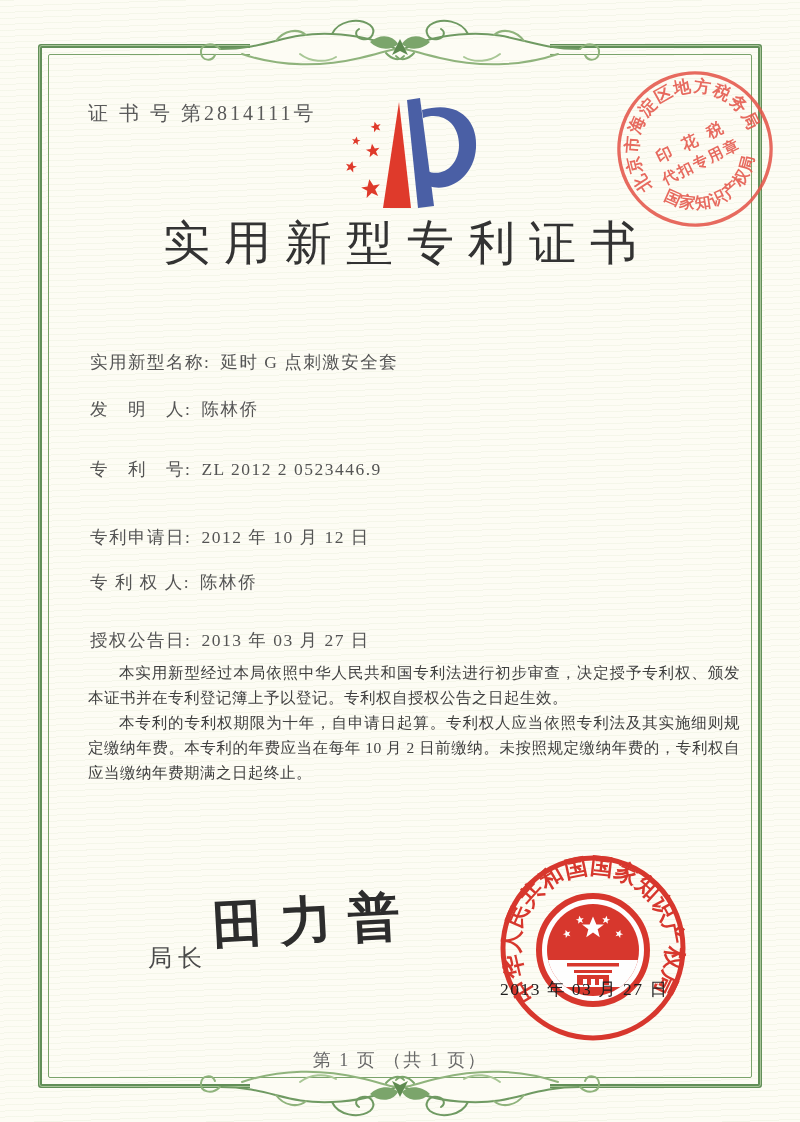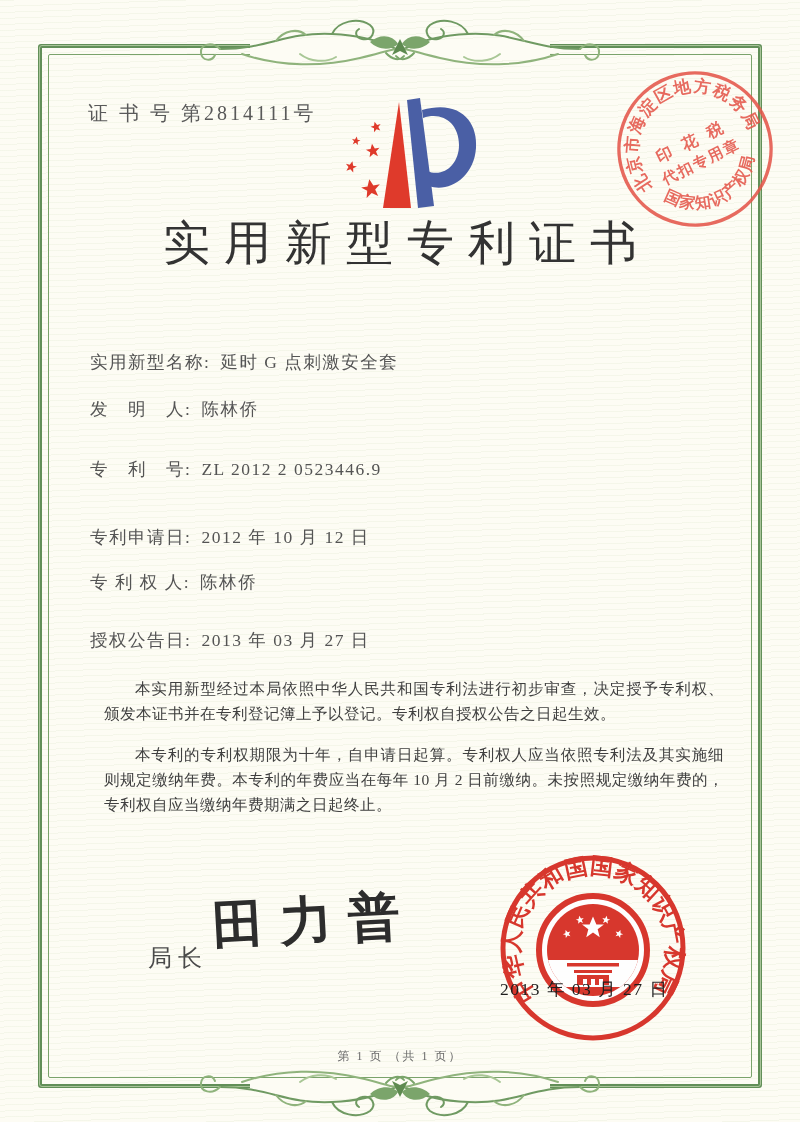--- a/index.html
+++ b/index.html
@@ -22,29 +22,29 @@
   .cert-no{position:absolute; left:88px; top:100px; font-size:20px; letter-spacing:3px; color:#595959;}
   .logo{position:absolute; left:330px; top:94px;}
   .tax-stamp{position:absolute; left:602px; top:56px; opacity:0.88;}
   .title{position:absolute; left:0; top:212px; width:100%; margin:0; text-align:center;
     font-size:47px; font-weight:400; letter-spacing:14px; color:#333; text-indent:14px;}
   .field{position:absolute; left:90px; font-size:17.5px; color:#545454; letter-spacing:1.5px; white-space:nowrap;}
   .field .flabel{margin-right:10px;}
   .f0{top:350px;text-align:center;} .f1{top:397px;} .f2{top:457px;} .f3{top:525px;} .f4{top:570px;} .f5{top:628px;}
   .body-text{position:absolute; left:88px; top:660px; width:652px; color:#404040;
     font-size:15.5px; line-height:1.62; text-align:justify;}
-  .body-text p{margin:16px; text-indent:2em; letter-spacing:0.5px;}
+  .body-text p{margin:0; text-indent:2em; letter-spacing:0.5px;}
   .director{position:absolute; left:148px; top:942px; font-size:24px; color:#4a4a4a; letter-spacing:6px;}
   .signature{position:absolute; left:212px; top:886px; font-size:52px; color:#2d2d2d;
     letter-spacing:16px; transform:rotate(-3deg); font-weight:600;}
   .seal{position:absolute; left:468px; top:828px; opacity:0.93; z-index:2;}
   .seal-date{position:absolute; left:500px; top:977px; font-size:17.5px; color:#1e1e1e;
     letter-spacing:1.5px; z-index:5;}
   .footer{position:absolute; left:0; top:1048px; width:100%; text-align:center;
-    font-size:12px; color:#686868; letter-spacing:2px;}
+    font-size:18px; color:#686868; letter-spacing:2px;}
 </style>
 </head>
 <body>
 
 <div class="page">
 
   <div class="frame-outer"></div>
   <div class="frame-inner"></div>
 
   <svg class="ornament top" viewBox="0 0 440 80">

